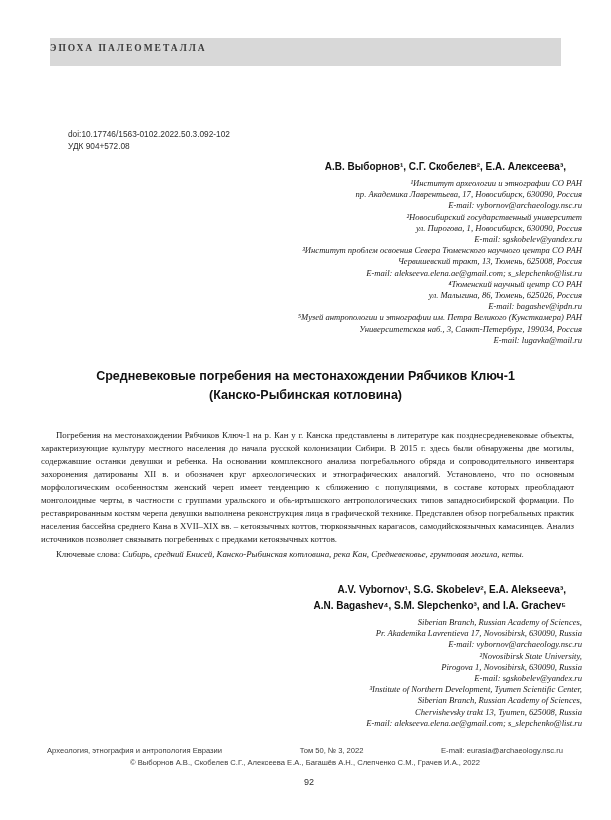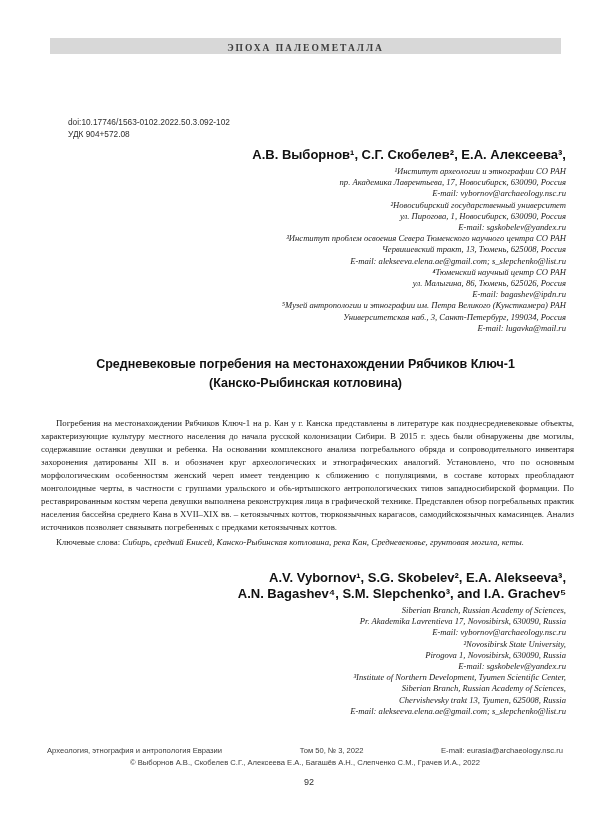--- a/index.html
+++ b/index.html
@@ -7,48 +7,48 @@
     position: relative;
     width: 611px;
     height: 820px;
     background: #ffffff;
     overflow: hidden;
     font-family: "Liberation Serif", serif;
     color: #1c1c1c;
   }
   .band {
     margin: 38px 50px 0 50px;
-    height: 16px;
+    height: 28px;
     line-height: 20px;
     background: #d8d8d8;
-    text-align: center;
+    text-align: left;
     font-family: "Liberation Serif", serif;
     font-size: 9.5px;
     font-weight: bold;
     letter-spacing: 2px;
     color: #3c3c3c;
   }
   .doi-block {
     margin: 62px 0 0 68px;
     font-family: "Liberation Sans", sans-serif;
     font-size: 8.3px;
     line-height: 12px;
     color: #2e2e2e;
   }
   .authors-ru, .authors-en {
     margin: 7px 45px 0 8px;
     text-align: right;
     font-family: "Liberation Sans", sans-serif;
-    font-size: 13px;
+    font-size: 10px;
     font-weight: bold;
     line-height: 16px;
     color: #111;
   }
   .affils {
-    margin: 3px 45px 0 0;
+    margin: 3px 29px 0 0;
     text-align: right;
     font-style: italic;
     font-size: 8.6px;
     line-height: 11.2px;
     color: #222;
   }
   .title-block {
     margin: 21px 40px 0 40px;
     text-align: center;
     font-family: "Liberation Sans", sans-serif;

